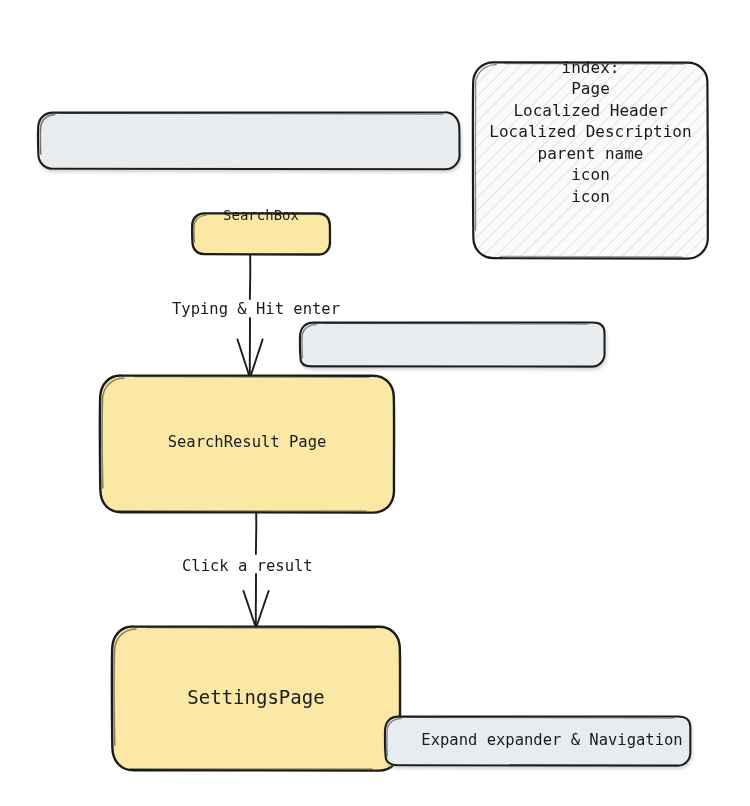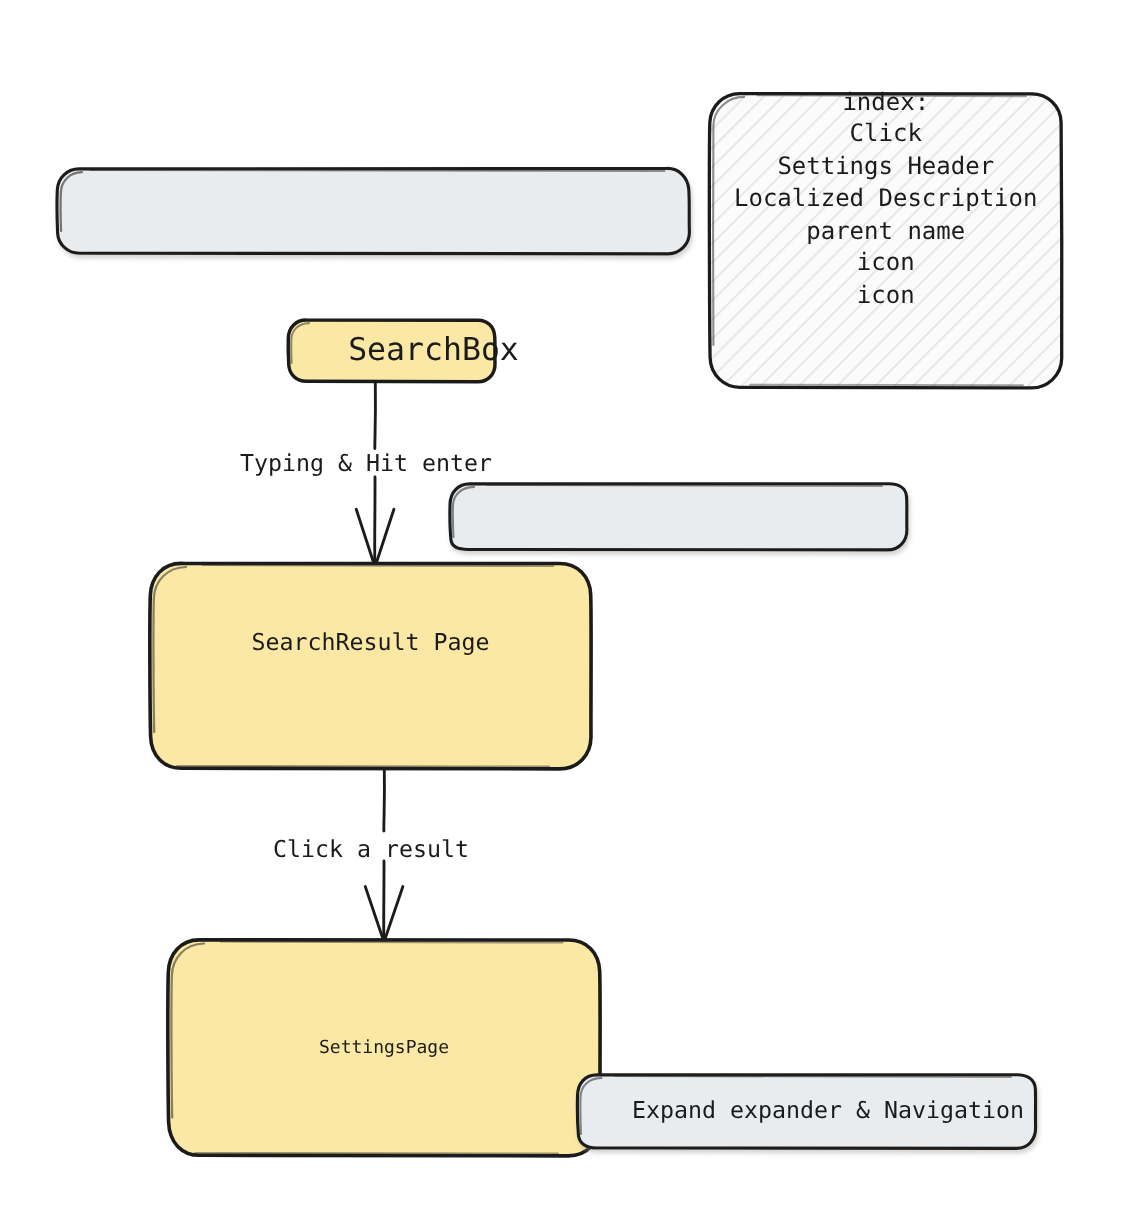--- a/index.html
+++ b/index.html
@@ -40,49 +40,48 @@
     left: 38px; top: 112px; width: 422px; height: 57px;
     font-size: 15.5px;
   }
   .lbl-index {
     left: 473px; top: 62px; width: 235px; height: 140px;
     font-size: 16px;
     flex-direction: column;
     justify-content: center;
   }
   .lbl-searchbox {
-    left: 192px; top: 213px; width: 138px; height: 41px;
-    font-size: 21px;
-    margin-left: 28px;
+    left: 192px; top: 195px; width: 138px; height: 41px;
+    font-size: 14px;
   }
   .lbl-search-within {
     left: 300px; top: 322px; width: 305px; height: 44px;
     font-size: 15.5px;
   }
   .lbl-searchresult {
-    left: 100px; top: 360px; width: 294px; height: 137px;
+    left: 100px; top: 374px; width: 294px; height: 137px;
     font-size: 15.5px;
   }
   .lbl-settingspage {
     left: 112px; top: 626px; width: 288px; height: 144px;
-    font-size: 12px;
+    font-size: 19px;
   }
   .lbl-expand {
     left: 385px; top: 716px; width: 334px; height: 49px;
     font-size: 15.5px;
   }
   .edge-label {
     position: absolute;
     color: #1b1b1b;
     font-family: "DejaVu Sans Mono", "Liberation Mono", monospace;
     font-size: 15.5px;
     white-space: pre;
     pointer-events: none;
   }
-  .lbl-typing { left: 160px; top: 300px; }
+  .lbl-typing { left: 172px; top: 300px; }
   .lbl-click  { left: 182px; top: 557px; text-align: right; }
 </style>
 </head>
 <body>
 
 <div id="diagram-root">
 
   <svg class="canvas" viewBox="0 0 750 806" xmlns="http://www.w3.org/2000/svg">
     <defs>
       <pattern id="hatch" patternUnits="userSpaceOnUse" width="9" height="9" patternTransform="rotate(45)">
@@ -216,22 +215,22 @@
                Z" fill="#e8ecef" stroke="#1b1b1b" stroke-width="2.1" stroke-linecap="round" stroke-linejoin="round" filter="url(#softshadow)"></path>
       <path d="M 401.0 718.6 C 392.4 718.8 387.2 724.2 387.0 731.4
                C 386.8 738.6 387.0 748.0 387.3 756.0" fill="none" stroke="#2a2a2a" stroke-width="1.4" opacity="0.55" stroke-linecap="round"></path>
       <path d="M 674.0 718.0 L 410.0 717.4" fill="none" stroke="#2a2a2a" stroke-width="1.25" opacity="0.45" stroke-linecap="round"></path>
     </g>
   </svg>
 
 
   <div class="node-label lbl-index">
     <span>index:</span>
-    <span>Click</span>
-    <span>Settings Header</span>
+    <span>Page</span>
+    <span>Localized Header</span>
     <span>Localized Description</span>
     <span>parent name</span>
     <span>icon</span>
     <span>icon</span>
   </div>
 
   <div class="node-label lbl-searchbox">SearchBox</div>
 
 
   <div class="node-label lbl-searchresult">SearchResult Page</div>

